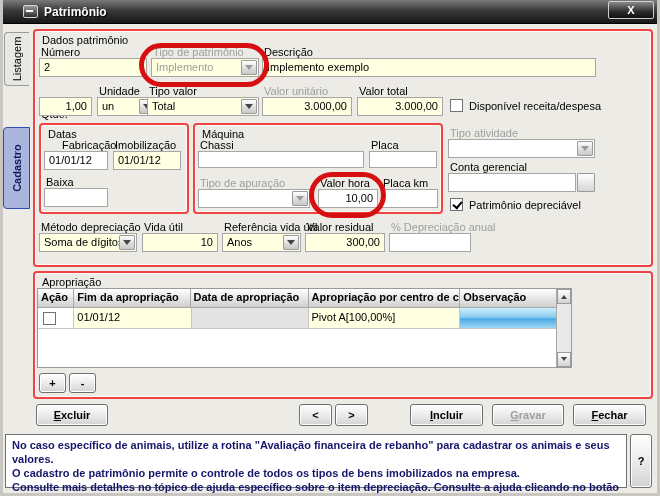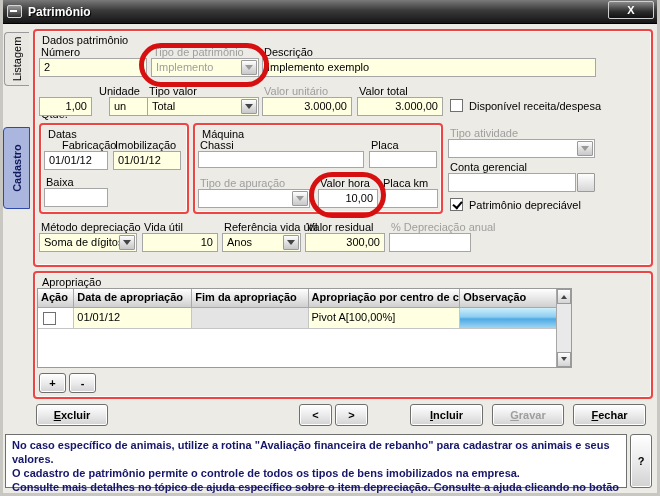--- a/index.html
+++ b/index.html
@@ -5,21 +5,21 @@
   * { margin:0; padding:0; box-sizing:border-box; }
   html,body { background:#9a9a9a; }
   body { font-family:"Liberation Sans", sans-serif; font-size:11px; color:#000; }
 
   .window { position:relative; width:660px; height:496px; background:#edebe5;
             border:3px solid #c9c7c1; border-top:none; box-shadow:0 0 0 1px #6f6f6f; overflow:hidden; }
 
   
   .titlebar { position:absolute; left:-3px; top:0; width:660px; height:24px;
               background:linear-gradient(#7a7a7a, #3a3a3a 45%, #161616);
-              border-bottom:1px solid #000; display:flex; align-items:center; }
+              border-bottom:1px solid #000; display:flex; align-items:center;padding-left:16px; }
   .title-icon { width:15px; height:13px; margin-left:7px;
                 background:linear-gradient(#9a9a9a,#2e2e2e); border:1px solid #d6d6d6;
                 border-radius:2px; position:relative; }
   .title-icon::after { content:""; position:absolute; left:2px; top:4px; width:7px; height:2px; background:#fff; }
   .title-text { color:#fff; font-weight:bold; font-size:12px; margin-left:6px; text-shadow:1px 1px 1px #000; }
   .close-btn { position:absolute; right:6px; top:1px; width:46px; height:18px;
                background:linear-gradient(#8a8a8a,#2c2c2c 60%,#111);
                border:1px solid #cfcfcf; border-radius:2px; color:#fff; font-weight:bold;
                display:flex; align-items:center; justify-content:center; font-size:11px; cursor:pointer; }
 
@@ -128,21 +128,21 @@
       </span>
   </div>
 
   <div class="sub-label" style="left:261px; top:46px;">Descrição</div>
   <div class="field" style="left:259px; top:58px; width:334px; height:19px;">Implemento exemplo</div>
 
   <div class="sub-label" style="left:38px; top:85px;margin-top:23px;">Qtde.</div>
   <div class="field right" style="left:36px; top:97px; width:53px; height:19px;">1,00</div>
 
   <div class="sub-label" style="left:96px; top:85px;">Unidade</div>
-  <div class="combo" style="left:106px; top:97px; width:60px; height:19px;">
+  <div class="combo" style="left:94px; top:97px; width:60px; height:19px;">
     <span>un</span>
     <span class="arrow-btn">
         <span class="tri-down"></span>
       </span>
   </div>
 
   <div class="sub-label" style="left:146px; top:85px;">Tipo valor</div>
   <div class="combo" style="left:144px; top:97px; width:112px; height:19px;">
     <span>Total</span>
     <span class="arrow-btn">
@@ -229,22 +229,22 @@
   <div class="sub-label disabled" style="left:388px; top:221px;">% Depreciação anual</div>
   <div class="field white" style="left:386px; top:233px; width:82px; height:19px;"></div>
 
   <div class="groupbox" style="left:30px; top:271px; width:620px; height:128px;">
     <div class="group-label">Apropriação</div>
   </div>
 
   <div class="table" style="left:34px; top:288px; width:535px; height:80px;">
     <div class="thead">
       <div class="th" style="width:40px;">Ação</div>
+      <div class="th" style="width:130px;">Fim da apropriação</div>
       <div class="th" style="width:132px;">Data de apropriação</div>
-      <div class="th" style="width:130px;">Fim da apropriação</div>
       <div class="th" style="width:170px;">Apropriação por centro de custo</div>
       <div class="th" style="width:124px; border-right:none;">Observação</div>
     </div>
     <div class="trow">
       <div class="td" style="width:40px; display:flex; align-items:center; justify-content:flex-start; padding-top:0;">
         <span class="cb" style="margin-left:2px;"></span>
       </div>
       <div class="td yellow" style="width:132px;">01/01/12</div>
       <div class="td gray" style="width:130px;"></div>
       <div class="td yellow" style="width:170px;">Pivot A[100,00%]</div>

